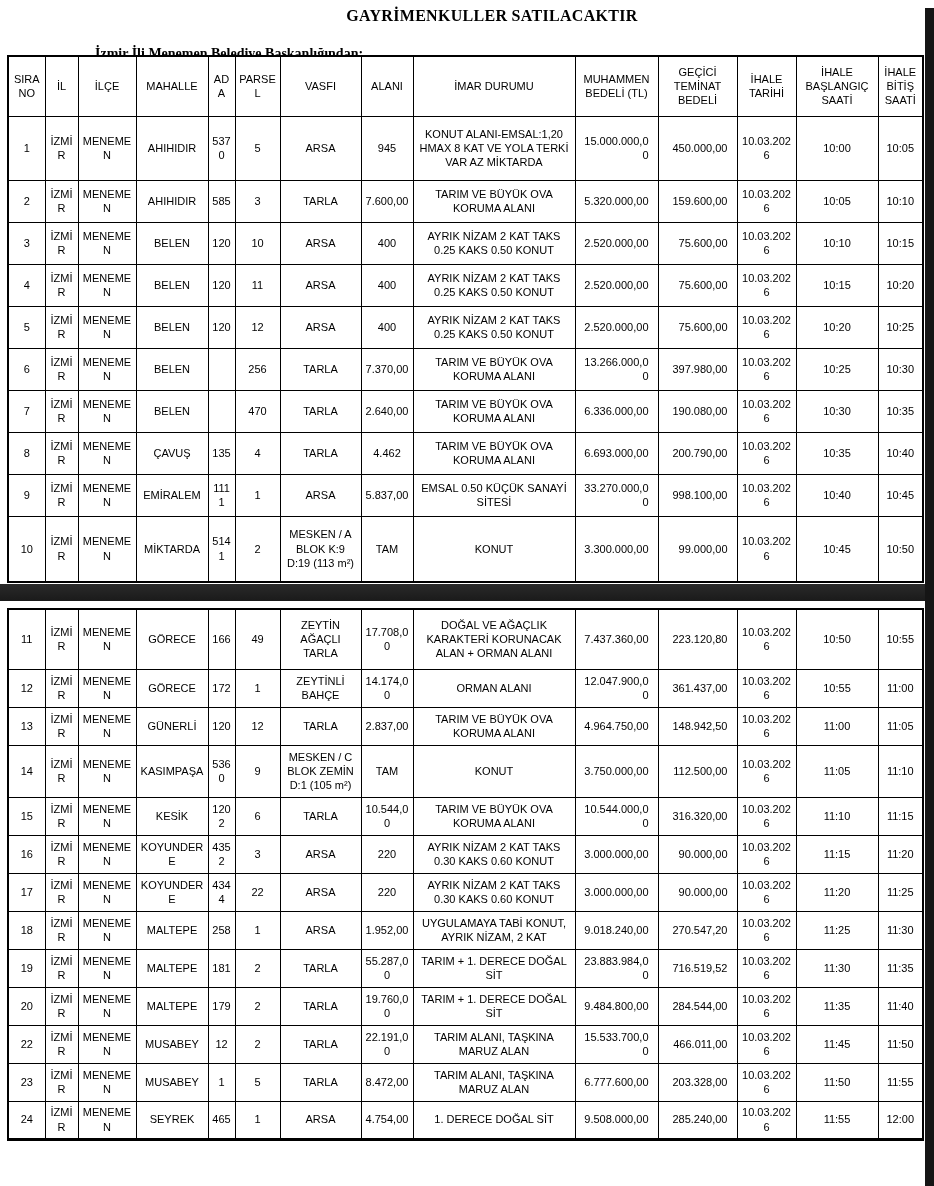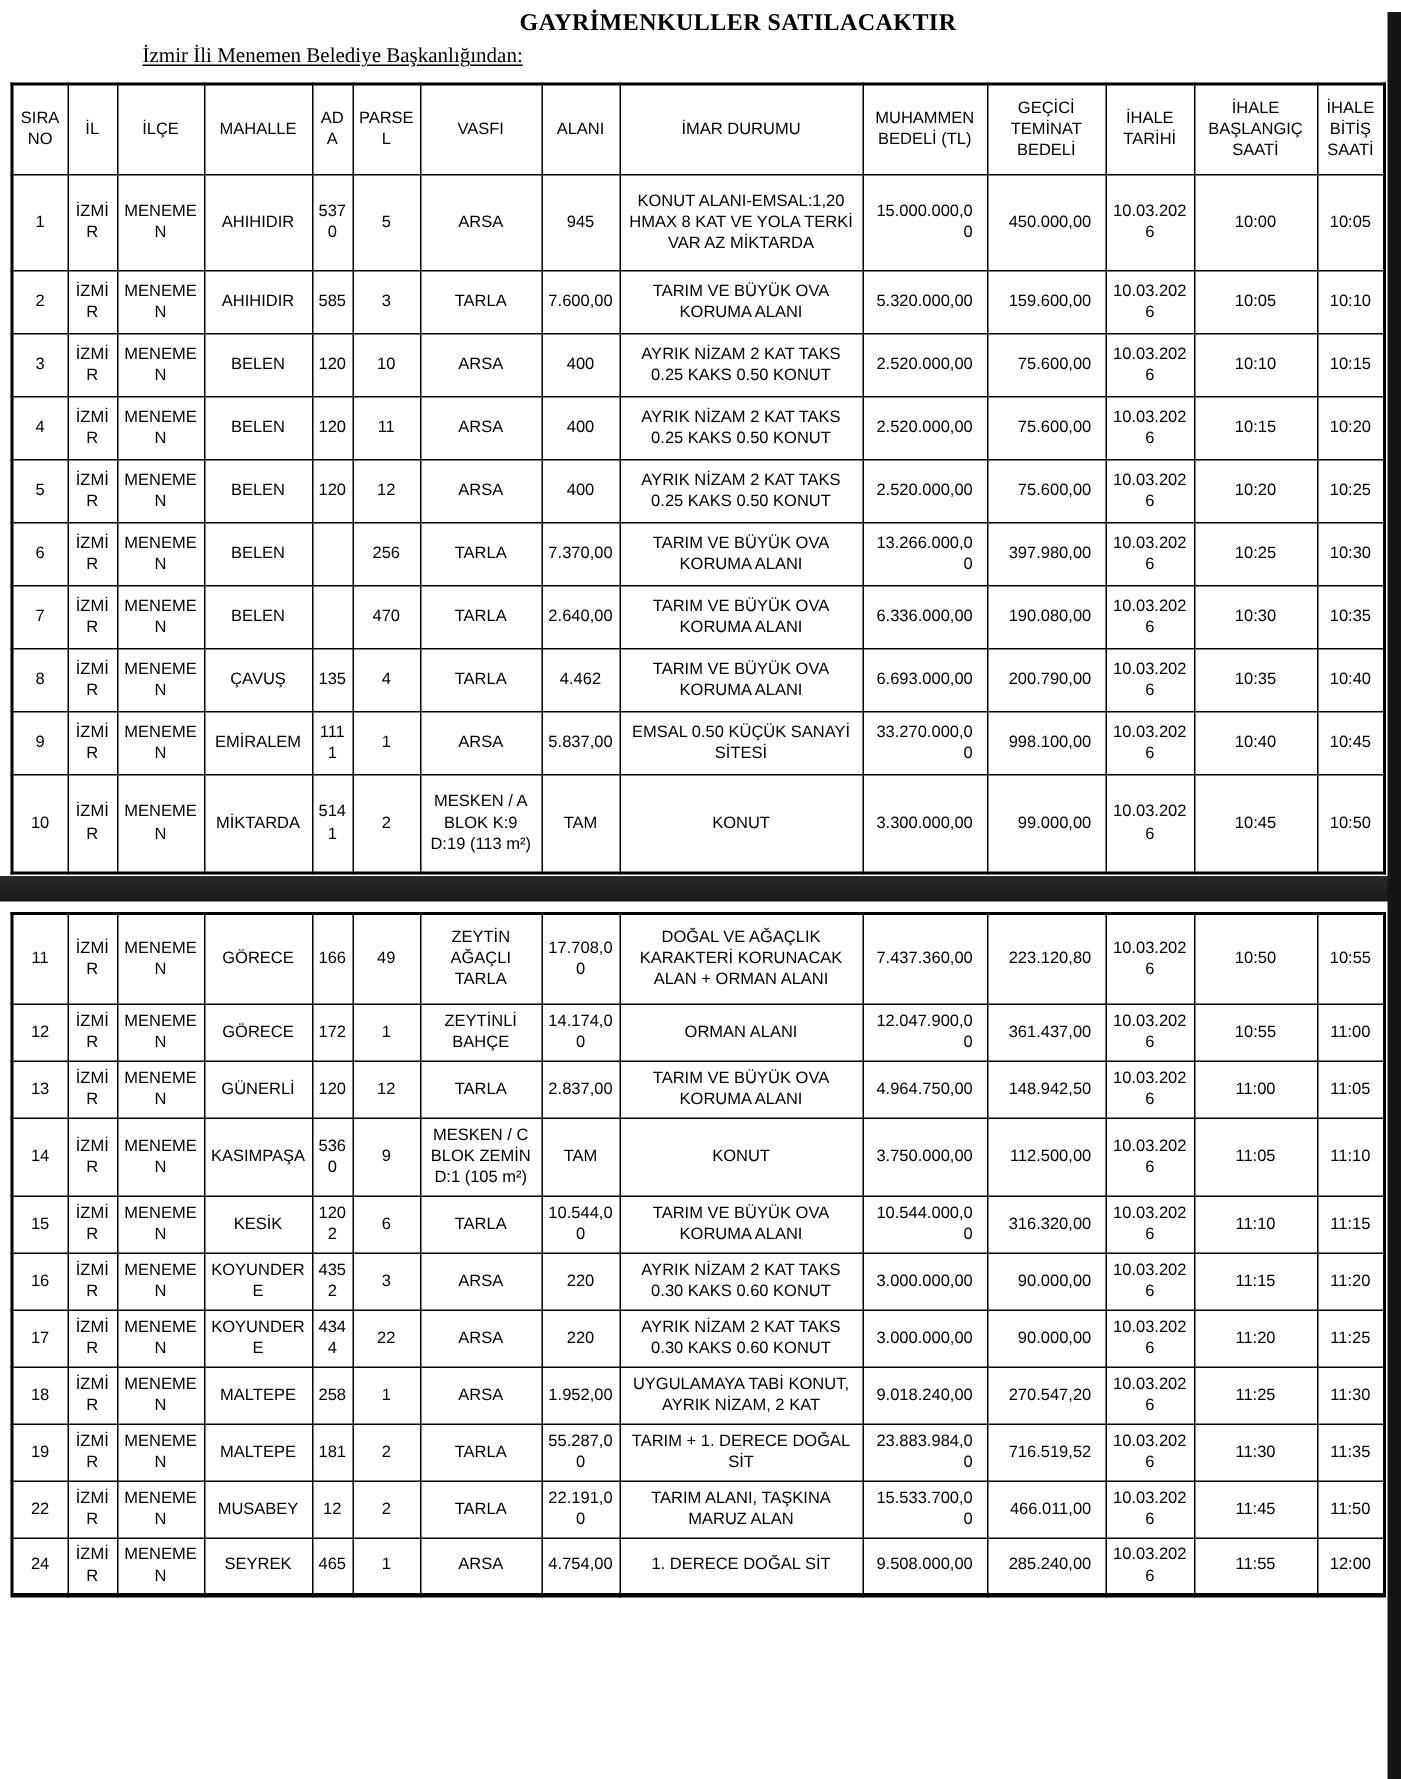--- a/index.html
+++ b/index.html
@@ -7,22 +7,22 @@
     width:934px; height:1186px; background:#ffffff; position:relative;
     font-family:"Liberation Sans", sans-serif; color:#000;
     overflow:hidden;
   }
   .doc-title {
     position:absolute; top:7px; left:0; width:934px; text-align:center;
     font-family:"Liberation Serif", serif; font-weight:bold; font-size:16px;
     letter-spacing:.3px; transform:translateX(25px);
   }
   .doc-subtitle {
-    position:absolute; top:30px; left:95px;
-    font-family:"Liberation Serif", serif; font-weight:normal; font-size:14px;
+    position:absolute; top:46px; left:95px;
+    font-family:"Liberation Serif", serif; font-weight:bold; font-size:14px;
     text-decoration:underline; text-underline-offset:2px;
   }
   table.listing {
     position:absolute; left:7px; width:915px; table-layout:fixed;
     border-collapse:collapse; background:#fff; border:2px solid #000;
   }
   #t1 { top:55px; }
   #t2 { top:608px; border-bottom:3px solid #000; }
   .listing th, .listing td {
     border:1px solid #000; font-size:11px; line-height:1.3;
@@ -409,36 +409,68 @@
         <td>TARLA</td>
         <td>55.287,00</td>
         <td>TARIM + 1. DERECE DOĞAL SİT</td>
         <td class="money">23.883.984,00</td>
         <td class="money">716.519,52</td>
         <td>10.03.2026</td>
         <td>11:30</td>
         <td>11:35</td>
       </tr>
       <tr>
+        <td>20</td>
+        <td>İZMİR</td>
+        <td>MENEMEN</td>
+        <td>MALTEPE</td>
+        <td>179</td>
+        <td>2</td>
+        <td>TARLA</td>
+        <td>19.760,00</td>
+        <td>TARIM + 1. DERECE DOĞAL SİT</td>
+        <td class="money">9.484.800,00</td>
+        <td class="money">284.544,00</td>
+        <td>10.03.2026</td>
+        <td>11:35</td>
+        <td>11:40</td>
+      </tr>
+      <tr>
         <td>22</td>
         <td>İZMİR</td>
         <td>MENEMEN</td>
         <td>MUSABEY</td>
         <td>12</td>
         <td>2</td>
         <td>TARLA</td>
         <td>22.191,00</td>
         <td>TARIM ALANI, TAŞKINA MARUZ ALAN</td>
         <td class="money">15.533.700,00</td>
         <td class="money">466.011,00</td>
         <td>10.03.2026</td>
         <td>11:45</td>
         <td>11:50</td>
       </tr>
       <tr>
+        <td>23</td>
+        <td>İZMİR</td>
+        <td>MENEMEN</td>
+        <td>MUSABEY</td>
+        <td>1</td>
+        <td>5</td>
+        <td>TARLA</td>
+        <td>8.472,00</td>
+        <td>TARIM ALANI, TAŞKINA MARUZ ALAN</td>
+        <td class="money">6.777.600,00</td>
+        <td class="money">203.328,00</td>
+        <td>10.03.2026</td>
+        <td>11:50</td>
+        <td>11:55</td>
+      </tr>
+      <tr>
         <td>24</td>
         <td>İZMİR</td>
         <td>MENEMEN</td>
         <td>SEYREK</td>
         <td>465</td>
         <td>1</td>
         <td>ARSA</td>
         <td>4.754,00</td>
         <td>1. DERECE DOĞAL SİT</td>
         <td class="money">9.508.000,00</td>

